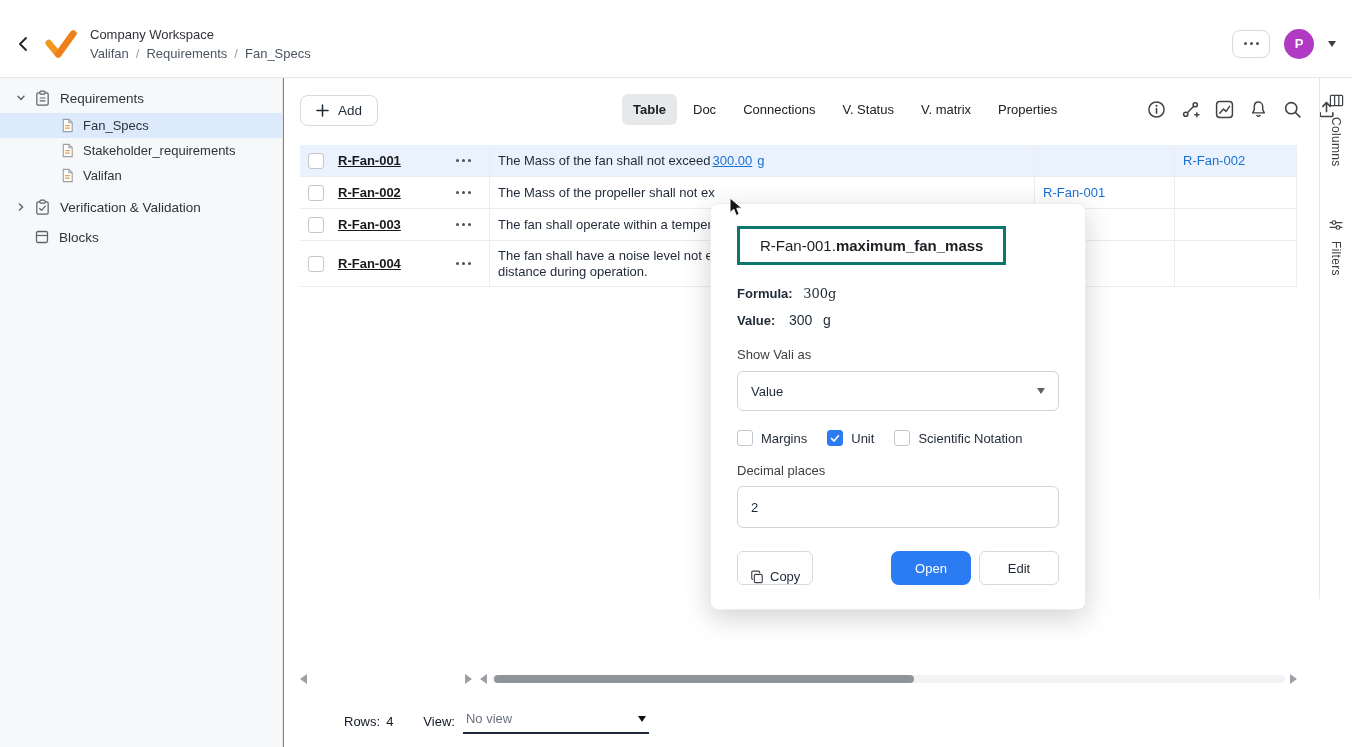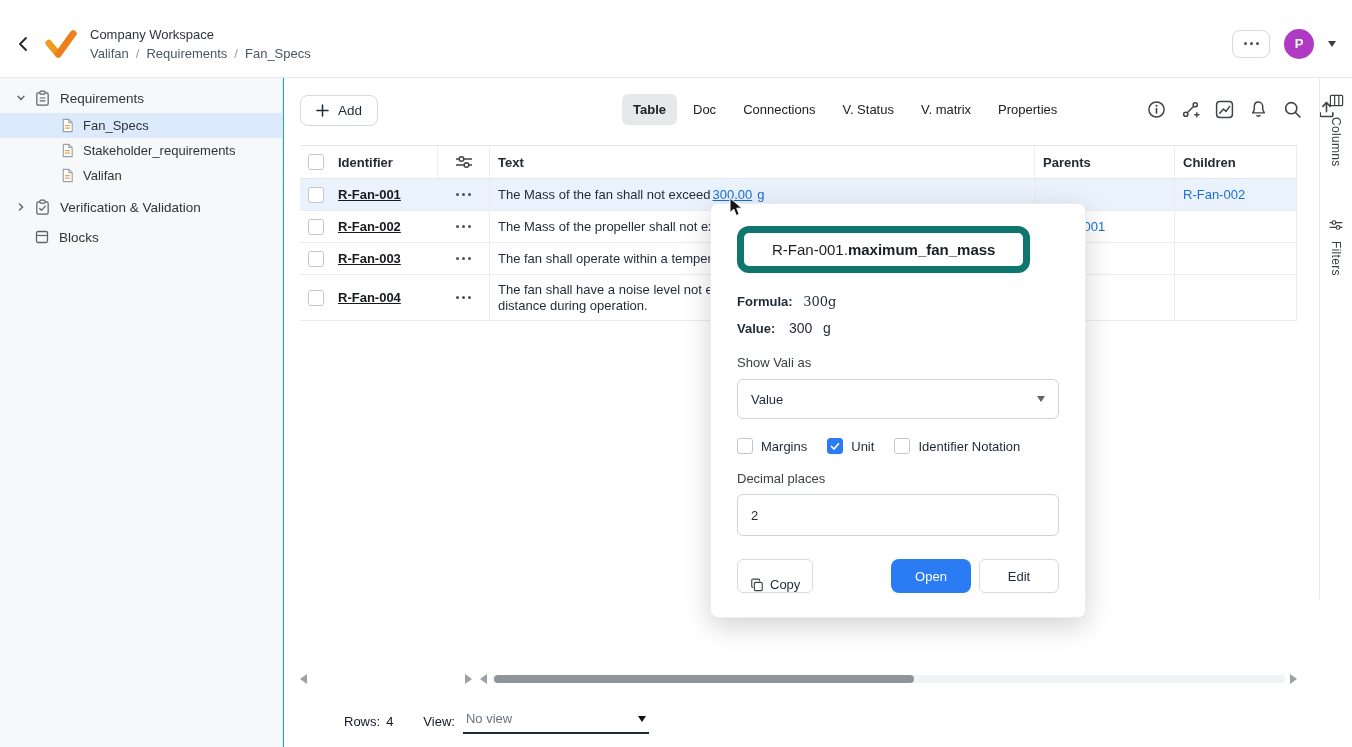--- a/index.html
+++ b/index.html
@@ -77,21 +77,21 @@
   
   .footerbar { position:absolute; left:60px; bottom:20px; display:flex; align-items:center; font-size:13px; color:#111827; }
   .rows-count { margin-left:6px; }
   .view-label { margin-left:30px; color:#111827; }
   .view-dd { margin-left:8px; width:186px; border-bottom:2px solid #1f2937; display:flex; align-items:center; justify-content:space-between; padding:3px 3px 6px 3px; cursor:pointer; }
   .view-value { color:#6b7280; font-size:13px; }
   .view-dd .tri-down { border-top-color:#111; }
 
   
   .popup { position:absolute; left:710px; top:193px; width:376px; background:#fff; border:1px solid #ececee; border-radius:8px; box-shadow:0 8px 28px rgba(0,0,0,.18); padding:14px 26px 24px; z-index:10; }
-  .vali-chip { display:inline-block; border:7px solid #0f766e; border-radius:12px; padding:8px 28px; font-size:15px; color:#1b1e22; margin-top:8px; cursor:pointer; }
+  .vali-chip { display:inline-block; border:3px solid #0f766e; border-radius:0; padding:8px 20px; font-size:15px; color:#1b1e22; margin-top:8px; cursor:pointer; }
   .vali-chip .chip-name { font-weight:700; }
   .meta-row { margin-top:21px; font-size:13px; color:#1f2937; }
   .meta-row + .meta-row { margin-top:11px; }
   .meta-label { font-weight:700; }
   .formula-val { font-family:"DejaVu Serif", serif; margin-left:7px; font-size:13px; }
   .value-num { margin-left:10px; font-size:14px; }
   .value-unit { margin-left:7px; font-size:14px; }
   .show-label { margin-top:19px; font-size:13px; color:#3c4043; }
   .selectbox { margin-top:9px; height:40px; border:1px solid #cfd4d9; border-radius:6px; display:flex; align-items:center; justify-content:space-between; padding:0 13px; font-size:13px; color:#1f2937; cursor:pointer; background:#fff; }
   .selectbox .tri-down { border-top-color:#5f6368; }
@@ -277,36 +277,20 @@
       <span>
         <svg width="19" height="19" viewBox="0 0 18 18">
             <path d="M9 11 V2.5" stroke="#3f4347" stroke-width="1.5" stroke-linecap="round"></path>
             <path d="M5.5 6 L9 2.5 L12.5 6" stroke="#3f4347" stroke-width="1.5" fill="none" stroke-linecap="round" stroke-linejoin="round"></path>
             <path d="M3 12 v2.5 a1.2 1.2 0 0 0 1.2 1.2 h9.6 a1.2 1.2 0 0 0 1.2 -1.2 V12" stroke="#3f4347" stroke-width="1.5" fill="none" stroke-linecap="round"></path>
           </svg>
       </span>
     </div>
 
     <section class="grid">
-      <div class="thead">
-        <div class="th col-check">
-            <span class="cb"></span>
-          </div>
-        <div class="th b-r">Identifier</div>
-        <div class="th b-r" style="justify-content:center; padding-left:0;">
-          <svg width="20" height="16" viewBox="0 0 20 16">
-              <path d="M2 5 h16 M2 11 h16" stroke="#3f4347" stroke-width="1.5"></path>
-              <circle cx="7.5" cy="5" r="2.3" fill="#fff" stroke="#3f4347" stroke-width="1.5"></circle>
-              <circle cx="12.5" cy="11" r="2.3" fill="#fff" stroke="#3f4347" stroke-width="1.5"></circle>
-            </svg>
-        </div>
-        <div class="th b-r">Text</div>
-        <div class="th b-r">Parents</div>
-        <div class="th b-r">Children</div>
-      </div>
 
       <div class="trow hl">
         <div class="td col-check">
             <span class="cb"></span>
           </div>
         <div class="td">
             <span class="idlink">R-Fan-001</span>
           </div>
         <div class="td b-r">
             <span class="dots">
@@ -459,21 +443,21 @@
       <span class="check">
         <span class="box checked">
           <svg width="10" height="9" viewBox="0 0 10 9">
               <path d="M1.5 4.5 L4 7 L8.5 1.8" stroke="#fff" stroke-width="1.7" fill="none" stroke-linecap="round" stroke-linejoin="round"></path>
             </svg>
         </span>
         <span>Unit</span>
       </span>
       <span class="check">
         <span class="box"></span>
-        <span>Identifier Notation</span>
+        <span>Scientific Notation</span>
       </span>
     </div>
     <div class="decimal-label">Decimal places</div>
     <input class="dec-input" type="text" value="2" style="">
     <div class="pop-actions">
       <button class="copy-btn">
         <svg width="14" height="14" viewBox="0 0 16 16">
             <rect x="5" y="5" width="9" height="9.5" rx="1.5" stroke="#3f4347" stroke-width="1.3" fill="none"></rect>
             <path d="M11 3 V2.5 A1.2 1.2 0 0 0 9.8 1.3 H3.3 A1.3 1.3 0 0 0 2 2.6 V9.5 A1.2 1.2 0 0 0 3.2 10.7" stroke="#3f4347" stroke-width="1.3" fill="none" stroke-linecap="round"></path>
           </svg>

